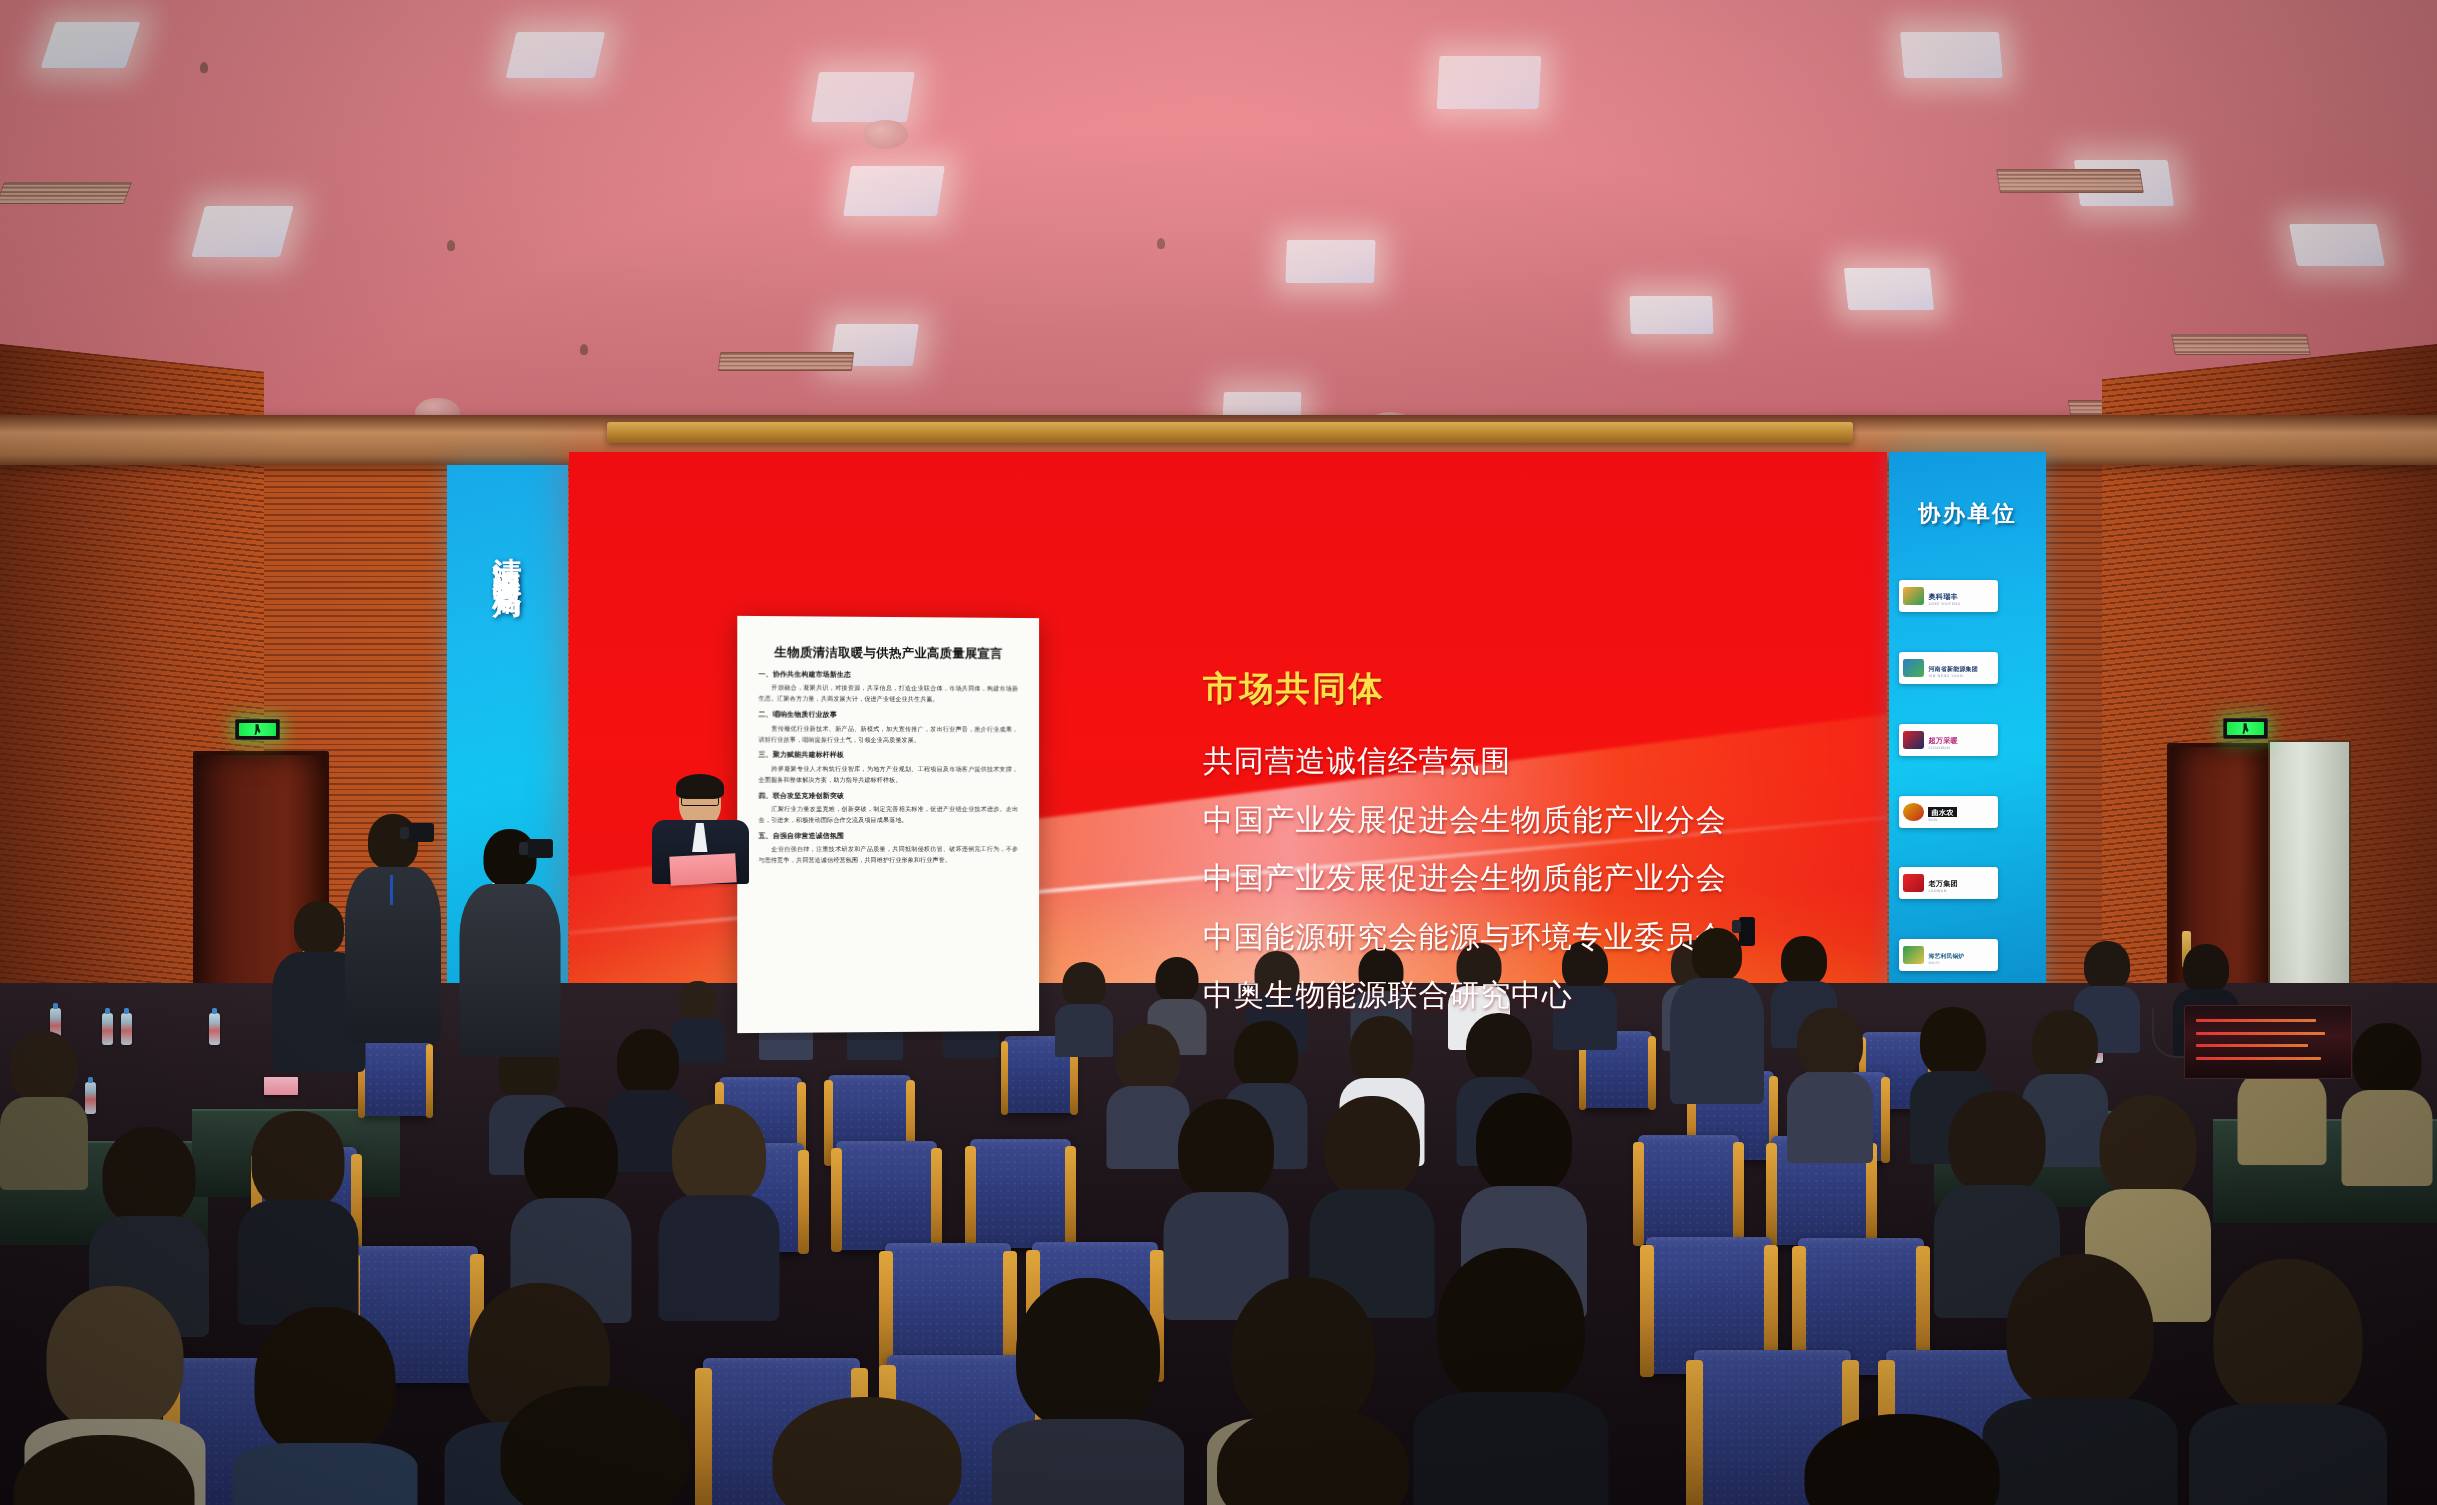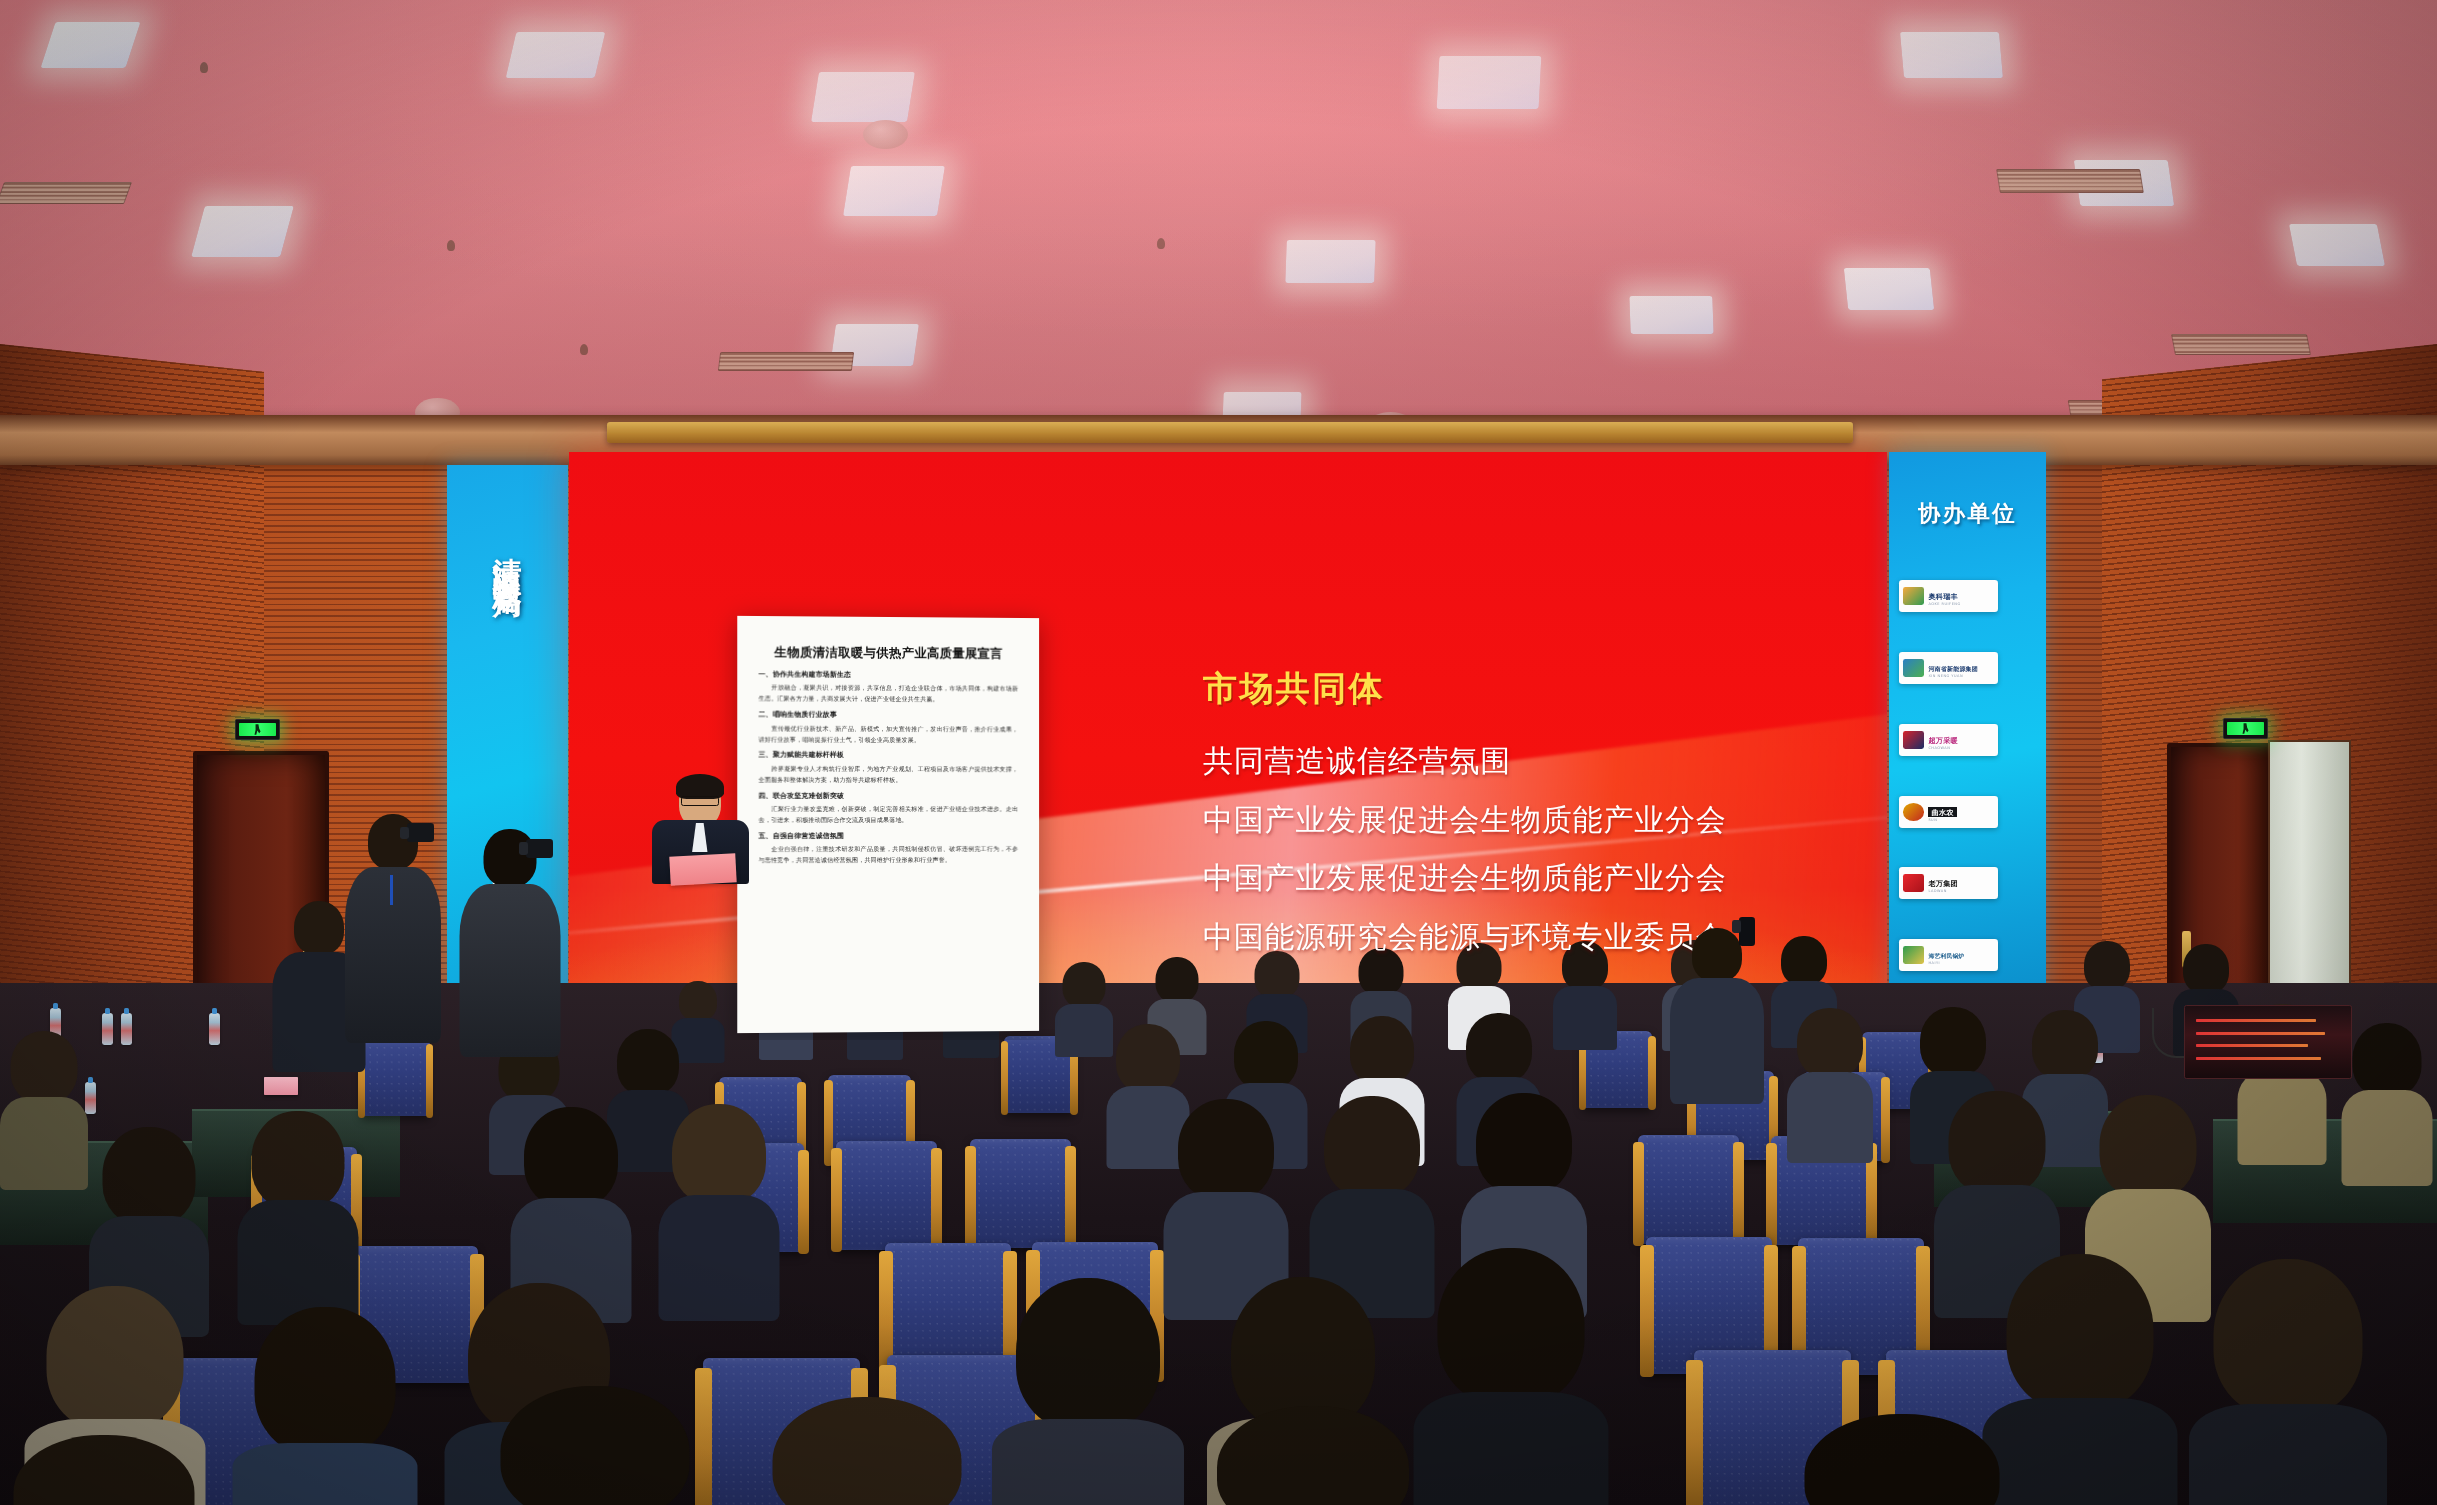--- a/index.html
+++ b/index.html
@@ -456,20 +456,21 @@
       <div class="doc-h">五、自强自律营造诚信氛围</div>
       <div class="doc-p">企业自强自律，注重技术研发和产品质量，共同抵制侵权仿冒、破坏违例完工行为，不参与恶性竞争，共同营造诚信经营氛围，共同维护行业形象和行业声誉。</div>
     </div>
 
     <div class="sponsor-head">市场共同体</div>
     <ul class="sponsor-list">
       <li>共同营造诚信经营氛围</li>
       <li>中国产业发展促进会生物质能产业分会</li>
       <li>中国产业发展促进会生物质能产业分会</li>
       <li>中国能源研究会能源与环境专业委员会</li>
+      <li>中奥生物能源联合研究中心</li>
     </ul>
   </div>
 
   <div class="led-right">
     <div class="co-head">协办单位</div>
 
     <div class="logo-card" style="top:128px;">
       <div class="logo-mark" style="background:linear-gradient(135deg,#f7a93c,#2f9b52);"></div>
       <div><span class="logo-txt">奥科瑞丰</span><span class="logo-sub">AOKE RUIFENG</span></div>
     </div>

